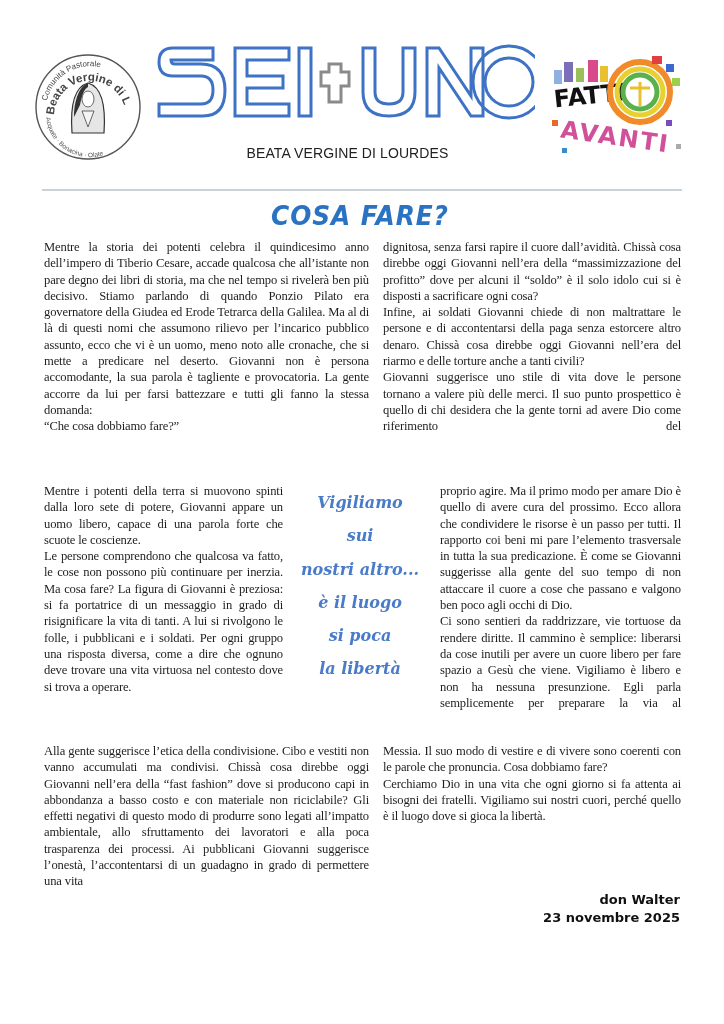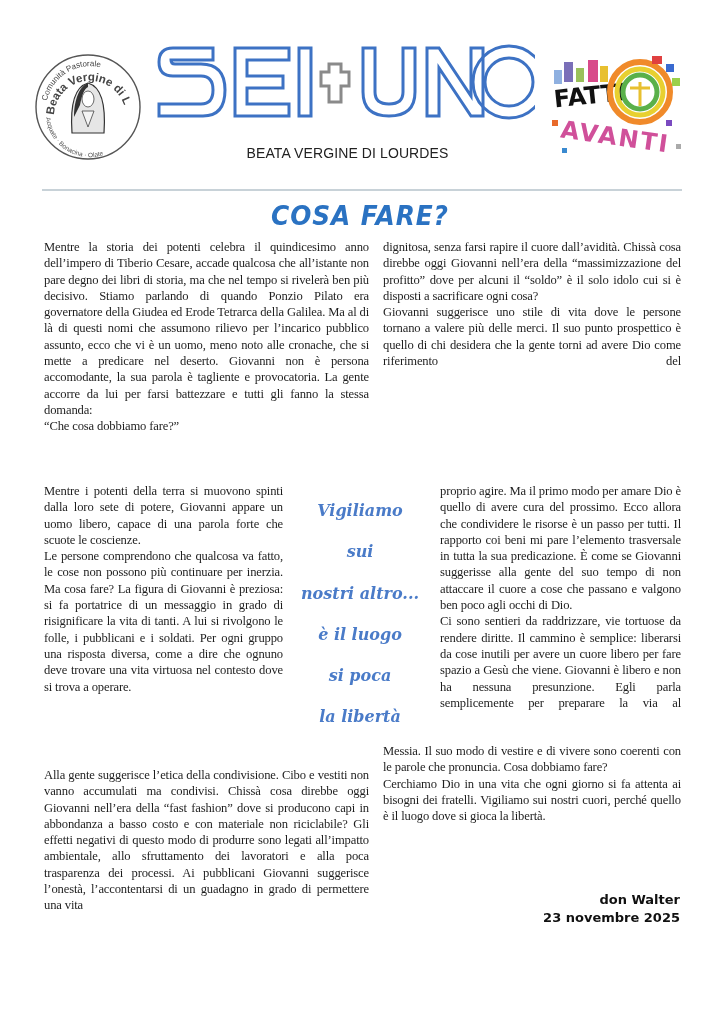--- a/index.html
+++ b/index.html
@@ -20,31 +20,31 @@
   .title { position: absolute; left: 200px; top: 200px; width: 320px; text-align: center;
     font-family: "DejaVu Sans", sans-serif; font-weight: bold; font-size: 27px; color: #2a72c2;
     letter-spacing: 1px; font-style: italic; transform: scaleX(0.92); }
 
   
   .txt { position: absolute; font-family: Liberation Serif, serif; font-size: 12.6px;
     line-height: 16.3px; color: #1e1e1e; text-align: justify; letter-spacing: -0.15px; }
   .txt p { margin: 0; }
   .col1a { left: 44px; top: 239px; width: 325px; }
   .col1b { left: 44px; top: 483px; width: 239px; }
-  .col1c { left: 44px; top: 743px; width: 325px; margin-top: 24px; }
+  .col1c { left: 44px; top: 743px; width: 325px; }
   .col2a { left: 383px; top: 239px; width: 298px; }
   .col2b { left: 440px; top: 483px; width: 241px; }
   .col2c { left: 383px; top: 743px; width: 298px; }
   .last-left { text-align-last: justify; }
 
   
   .quote { position: absolute; left: 290px; top: 486px; width: 140px; text-align: center;
     font-family: "DejaVu Serif", serif; font-style: italic; font-size: 16px; color: #4a7bc8;
     line-height: 33.3px; font-weight: bold; }
-  .quote div { white-space: nowrap; margin-top: 8px; }
+  .quote div { white-space: nowrap; }
 
   .signature { position: absolute; right: 44px; top: 891px; text-align: right;
     font-family: "DejaVu Sans", sans-serif; font-weight: bold; font-size: 13px; line-height: 18px; color: #111; }
 </style>
 </head>
 <body>
 
 <div class="header">
 
   <svg class="logo-left" viewBox="0 0 112 118">
@@ -135,26 +135,27 @@
   <p>Mentre i potenti della terra si muovono spinti dalla loro sete di potere, Giovanni appare un uomo libero, capace di una parola forte che scuote le coscienze.</p>
   <p>Le persone comprendono che qualcosa va fatto, le cose non possono più continuare per inerzia. Ma cosa fare? La figura di Giovanni è preziosa: si fa portatrice di un messaggio in grado di risignificare la vita di tanti. A lui si rivolgono le folle, i pubblicani e i soldati. Per ogni gruppo una risposta diversa, come a dire che ognuno deve trovare una vita virtuosa nel contesto dove si trova a operare.</p>
 </div>
 
 <div class="txt col1c">
   <p>Alla gente suggerisce l’etica della condivisione. Cibo e vestiti non vanno accumulati ma condivisi. Chissà cosa direbbe oggi Giovanni nell’era della “fast fashion” dove si producono capi in abbondanza a basso costo e con materiale non riciclabile? Gli effetti negativi di questo modo di produrre sono legati all’impatto ambientale, allo sfruttamento dei lavoratori e alla poca trasparenza dei processi. Ai pubblicani Giovanni suggerisce l’onestà, l’accontentarsi di un guadagno in grado di permettere una vita</p>
 </div>
 
 <div class="txt col2a">
   <p>dignitosa, senza farsi rapire il cuore dall’avidità. Chissà cosa direbbe oggi Giovanni nell’era della “massimizzazione del profitto” dove per alcuni il “soldo” è il solo idolo cui si è disposti a sacrificare ogni cosa?</p>
+  <p>Infine, ai soldati Giovanni chiede di non maltrattare le persone e di accontentarsi della paga senza estorcere altro denaro. Chissà cosa direbbe oggi Giovanni nell’era del riarmo e delle torture anche a tanti civili?</p>
   <p class="last-left">Giovanni suggerisce uno stile di vita dove le persone tornano a valere più delle merci. Il suo punto prospettico è quello di chi desidera che la gente torni ad avere Dio come riferimento del</p>
 </div>
 
 <div class="txt col2b">
   <p>proprio agire. Ma il primo modo per amare Dio è quello di avere cura del prossimo. Ecco allora che condividere le risorse è un passo per tutti. Il rapporto coi beni mi pare l’elemento trasversale in tutta la sua predicazione. È come se Giovanni suggerisse alla gente del suo tempo di non attaccare il cuore a cose che passano e valgono ben poco agli occhi di Dio.</p>
-  <p class="last-left">Ci sono sentieri da raddrizzare, vie tortuose da rendere diritte. Il cammino è semplice: liberarsi da cose inutili per avere un cuore libero per fare spazio a Gesù che viene. Giovanni è libero e non ha nessuna presunzione. Egli parla semplicemente per preparare la via al</p>
+  <p class="last-left">Ci sono sentieri da raddrizzare, vie tortuose da rendere diritte. Il cammino è semplice: liberarsi da cose inutili per avere un cuore libero per fare spazio a Gesù che viene. Vigiliamo è libero e non ha nessuna presunzione. Egli parla semplicemente per preparare la via al</p>
 </div>
 
 <div class="txt col2c">
   <p>Messia. Il suo modo di vestire e di vivere sono coerenti con le parole che pronuncia. Cosa dobbiamo fare?</p>
   <p>Cerchiamo Dio in una vita che ogni giorno si fa attenta ai bisogni dei fratelli. Vigiliamo sui nostri cuori, perché quello è il luogo dove si gioca la libertà.</p>
 </div>
 
 <div class="quote">
   <div>Vigiliamo</div>
   <div>sui</div>

